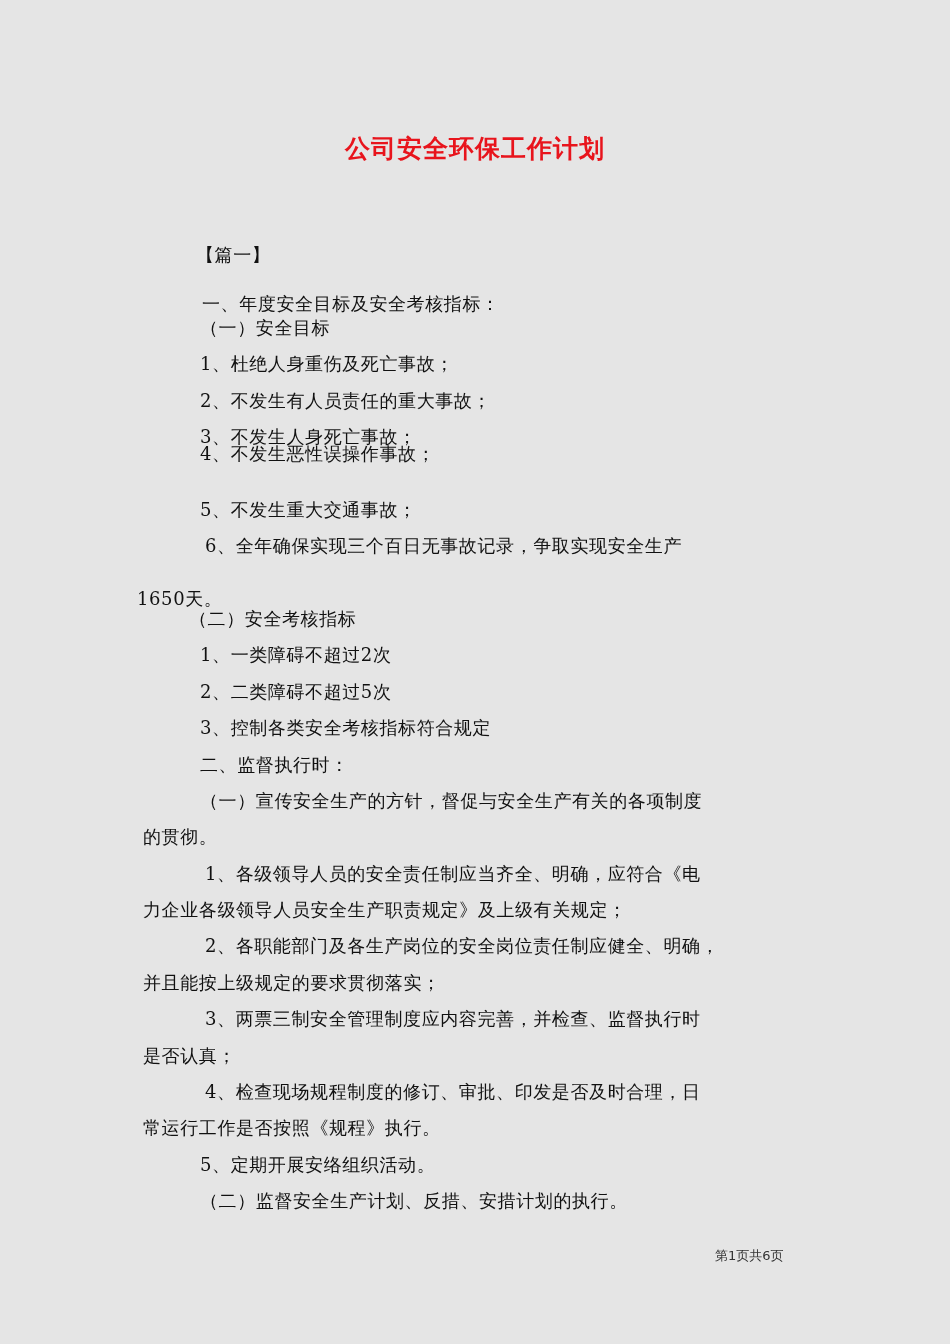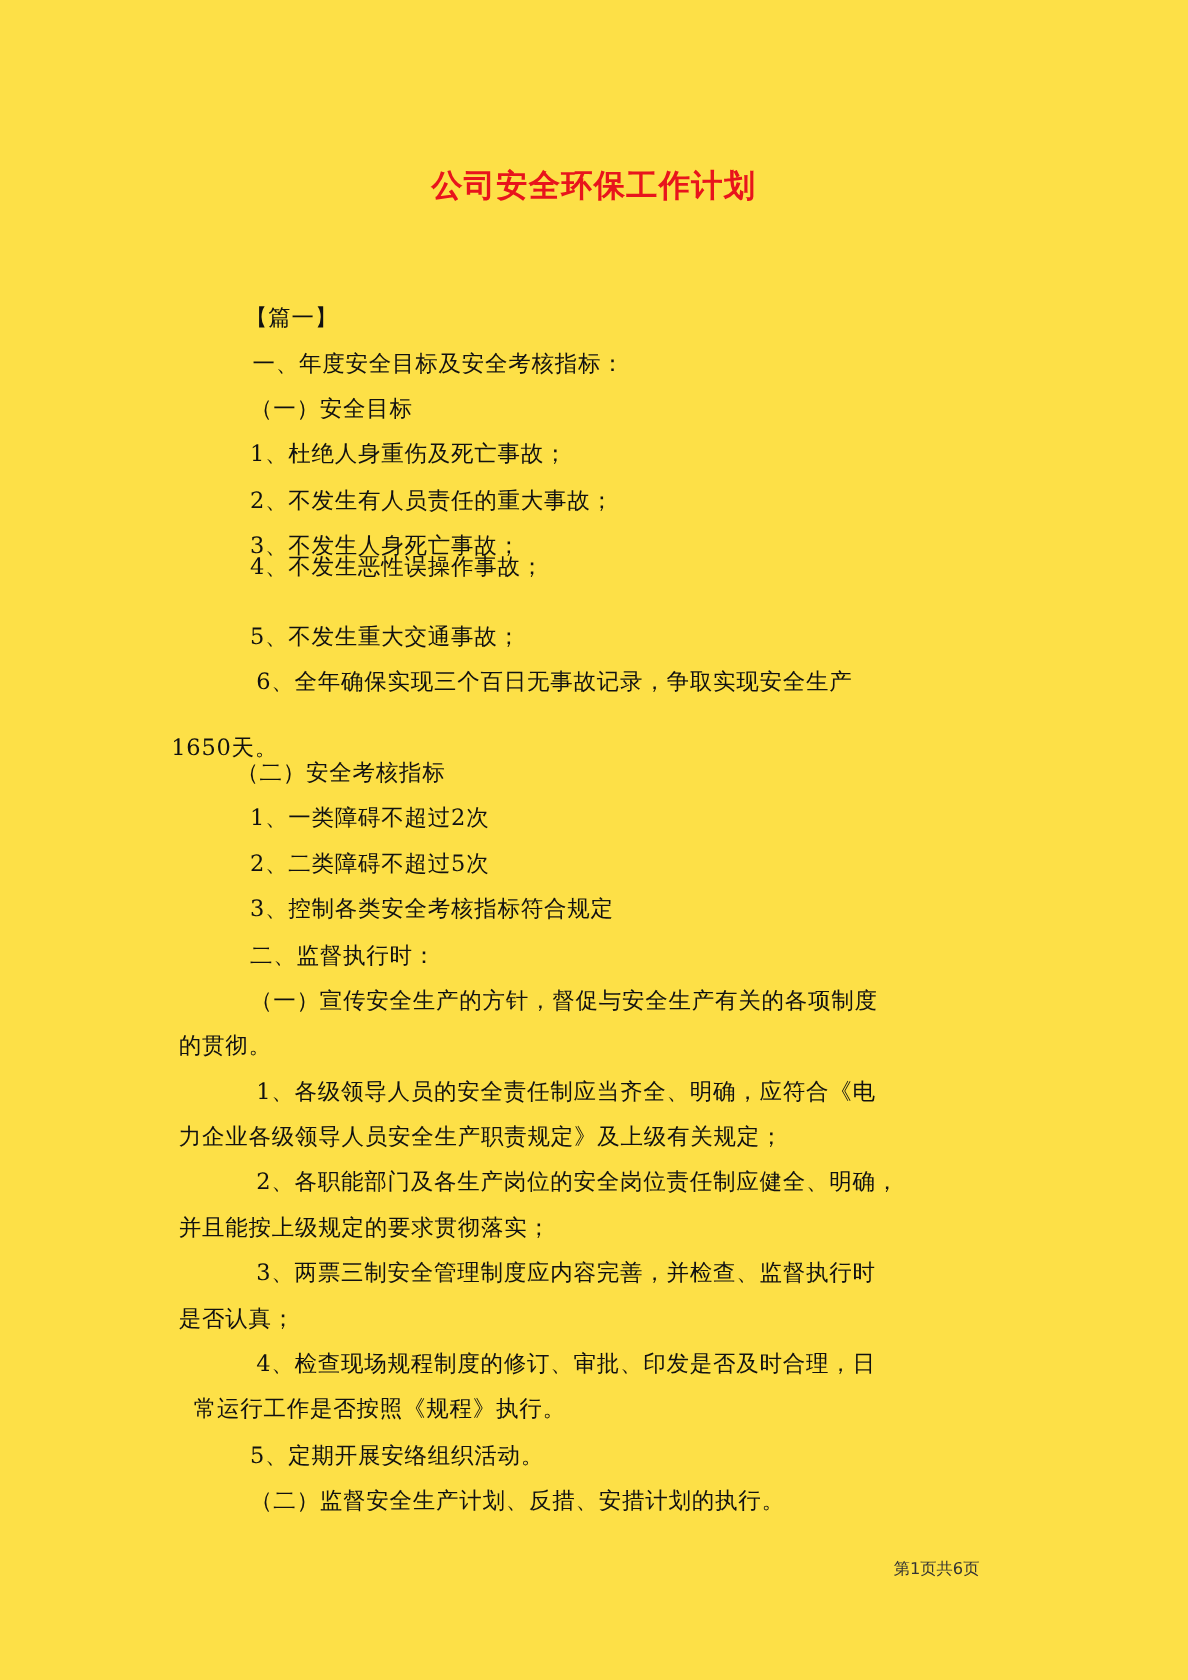--- a/index.html
+++ b/index.html
@@ -12,21 +12,21 @@
       height: 1344px;
       position: relative;
       overflow: hidden;
       font-family: "DejaVu Serif", "Liberation Serif", serif;
       color: #111111;
     }
     .page {
       position: absolute;
       left: 0; top: 0;
       width: 950px; height: 1344px;
-      background: #fde047;
+      background: #e5e5e5;
     }
     .title {
       position: absolute;
       left: 0; right: 0;
       top: 132px;
       text-align: center;
       font-size: 25px;
       font-weight: bold;
       color: #e8141c;
       letter-spacing: 1px;
@@ -51,21 +51,21 @@
       font-family: "DejaVu Sans", "Liberation Sans", sans-serif;
     }
   </style>
 </head>
 <body>
 
 <div class="page">
   <div class="title">公司安全环保工作计划</div>
   <div id="lines">
       <div class="line" style="left: 196px; top: 241px;">【篇一】</div>
-      <div class="line" style="left: 202px; top: 278px;">一、年度安全目标及安全考核指标：</div>
+      <div class="line" style="left: 202px; top: 290px;">一、年度安全目标及安全考核指标：</div>
       <div class="line" style="left: 200px; top: 314px;">（一）安全目标</div>
       <div class="line" style="left: 200px; top: 350px;">1、杜绝人身重伤及死亡事故；</div>
       <div class="line" style="left: 200px; top: 387px;">2、不发生有人员责任的重大事故；</div>
       <div class="line" style="left: 200px; top: 423px;">3、不发生人身死亡事故；</div>
       <div class="line" style="left: 200px; top: 440px;">4、不发生恶性误操作事故；</div>
       <div class="line" style="left: 200px; top: 496px;">5、不发生重大交通事故；</div>
       <div class="line" style="left: 205px; top: 532px;">6、全年确保实现三个百日无事故记录，争取实现安全生产</div>
       <div class="line" style="left: 137px; top: 569px; margin-top: 16px;">1650天。</div>
       <div class="line" style="left: 189px; top: 605px;">（二）安全考核指标</div>
       <div class="line" style="left: 200px; top: 641px;">1、一类障碍不超过2次</div>
@@ -74,18 +74,18 @@
       <div class="line" style="left: 200px; top: 751px;">二、监督执行时：</div>
       <div class="line" style="left: 200px; top: 787px;">（一）宣传安全生产的方针，督促与安全生产有关的各项制度</div>
       <div class="line" style="left: 143px; top: 823px;">的贯彻。</div>
       <div class="line" style="left: 205px; top: 860px;">1、各级领导人员的安全责任制应当齐全、明确，应符合《电</div>
       <div class="line" style="left: 143px; top: 896px;">力企业各级领导人员安全生产职责规定》及上级有关规定；</div>
       <div class="line" style="left: 205px; top: 932px;">2、各职能部门及各生产岗位的安全岗位责任制应健全、明确，</div>
       <div class="line" style="left: 143px; top: 969px;">并且能按上级规定的要求贯彻落实；</div>
       <div class="line" style="left: 205px; top: 1005px;">3、两票三制安全管理制度应内容完善，并检查、监督执行时</div>
       <div class="line" style="left: 143px; top: 1042px;">是否认真；</div>
       <div class="line" style="left: 205px; top: 1078px;">4、检查现场规程制度的修订、审批、印发是否及时合理，日</div>
-      <div class="line" style="left: 155px; top: 1114px;">常运行工作是否按照《规程》执行。</div>
+      <div class="line" style="left: 143px; top: 1114px;">常运行工作是否按照《规程》执行。</div>
       <div class="line" style="left: 200px; top: 1151px;">5、定期开展安络组织活动。</div>
       <div class="line" style="left: 200px; top: 1187px;">（二）监督安全生产计划、反措、安措计划的执行。</div>
     </div>
   <div class="footer">第1页共6页</div>
 </div>
 
 </body></html>

